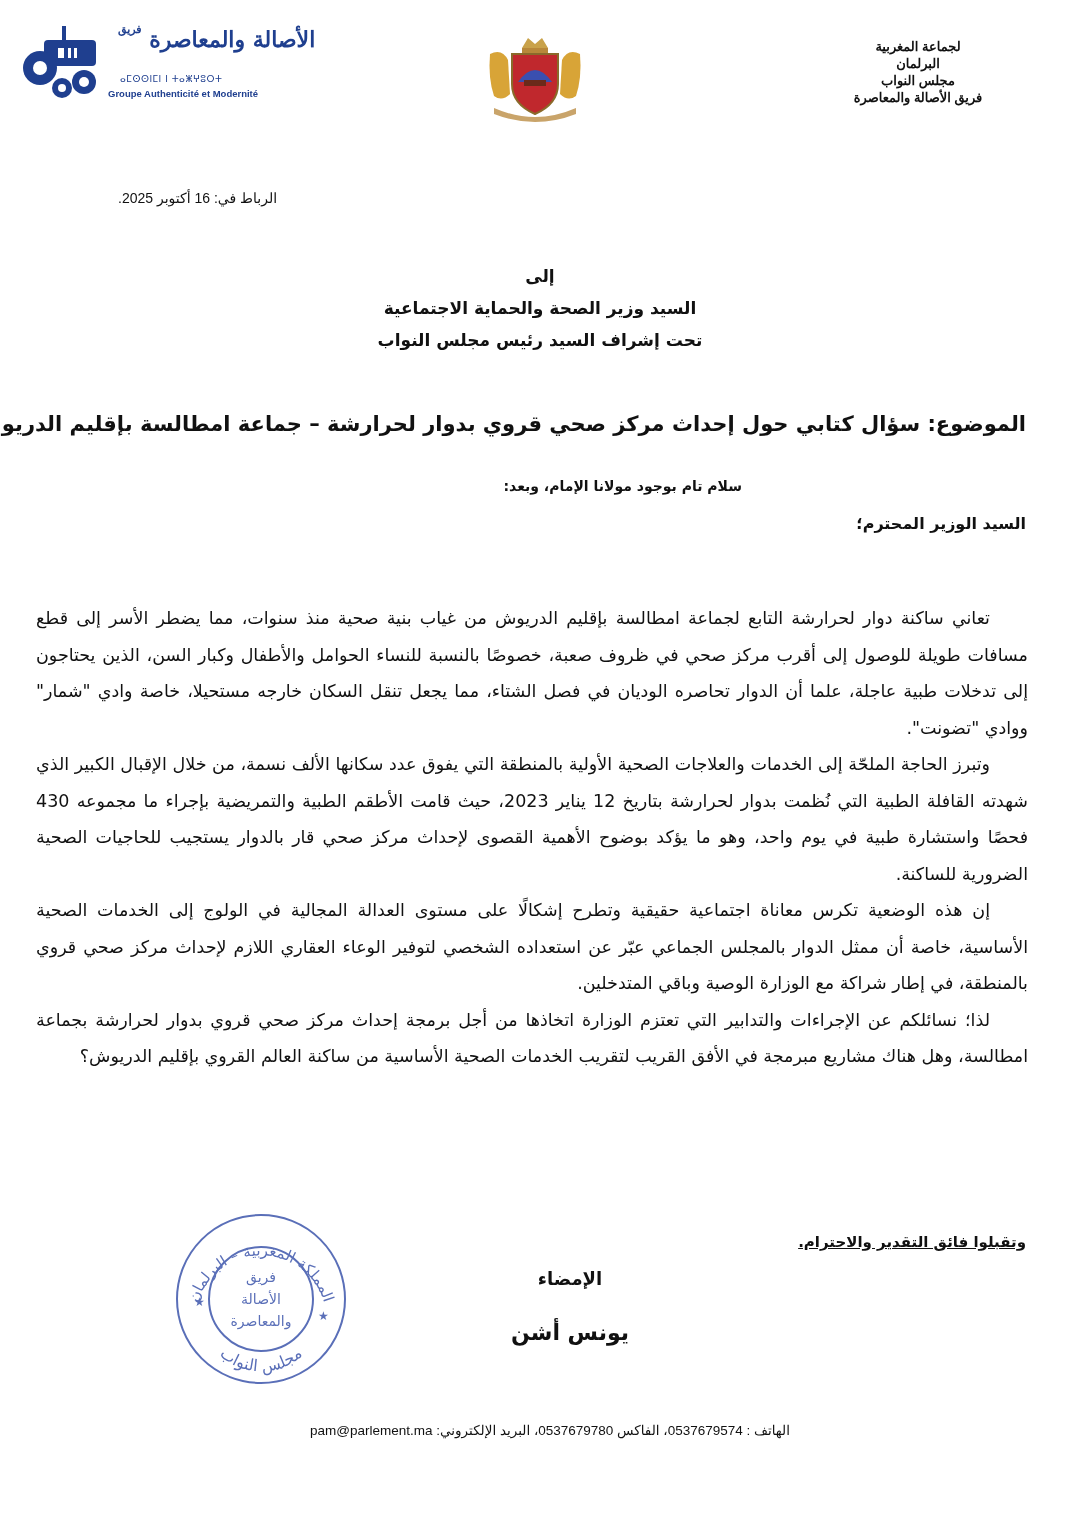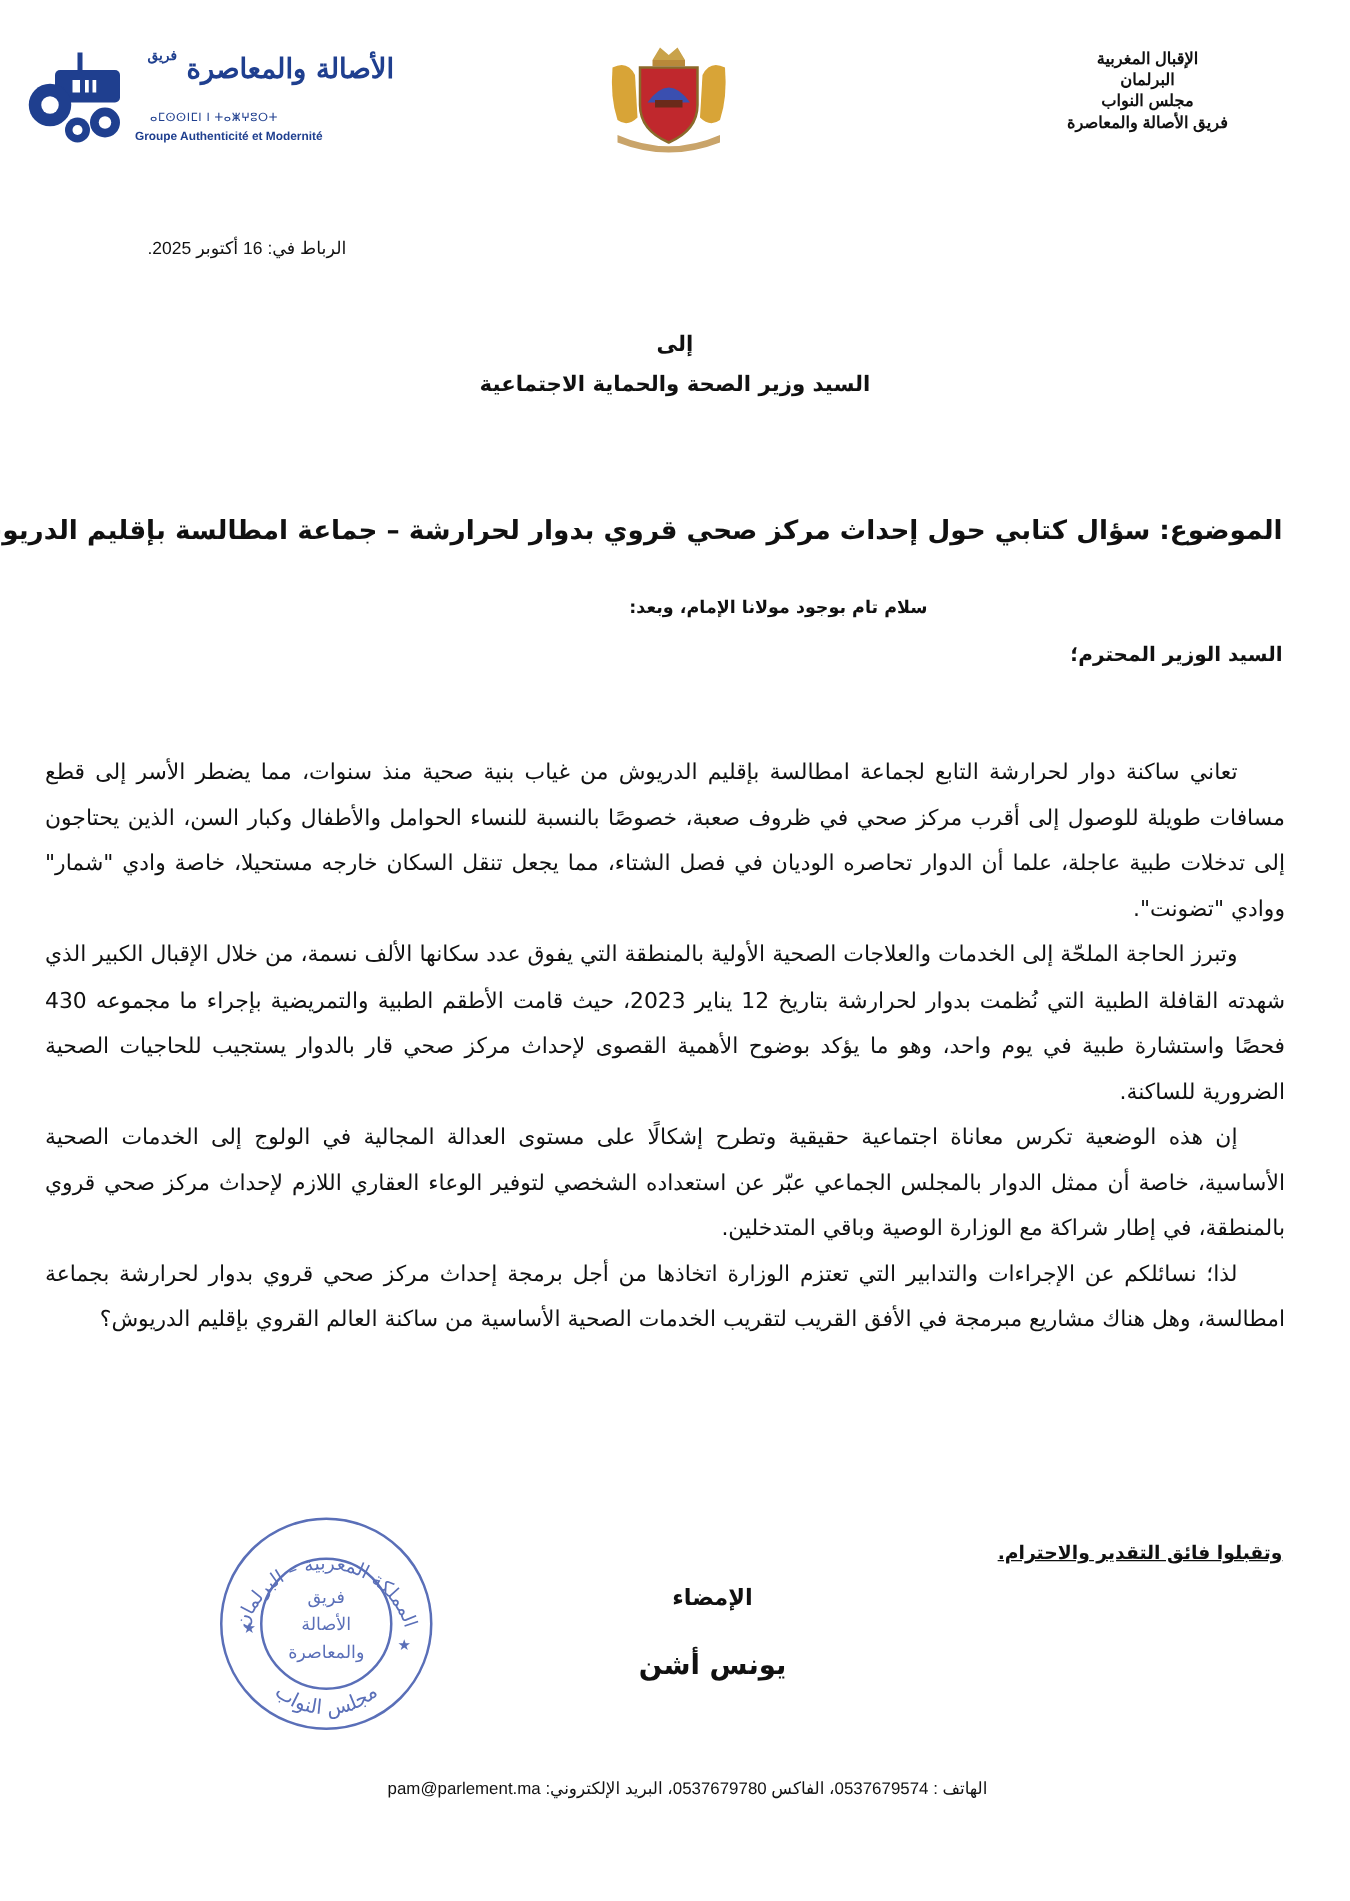--- a/index.html
+++ b/index.html
@@ -4,21 +4,21 @@
   <style>
     html, body { margin: 0; padding: 0; background: #ffffff; }
     body {
       width: 1080px; height: 1521px; position: relative; overflow: hidden;
       font-family: "DejaVu Sans", sans-serif; color: #111;
     }
     .abs { position: absolute; }
     .rtl { direction: rtl; }
 
     
-    #party-logo { left: 22px; top: 32px; width: 220px; height: 92px; }
+    #party-logo { left: 22px; top: 16px; width: 220px; height: 92px; }
     #party-logo .tractor { position: absolute; left: 0; top: 6px; width: 82px; height: 78px; }
     #party-logo .logo-ar { position: absolute; left: 96px; top: 10px; font-size: 22px; font-weight: bold; color: #1f3f8f; direction: rtl; white-space: nowrap; font-family: "DejaVu Serif", serif; }
     #party-logo .logo-ar small { font-size: 11px; position: relative; top: -14px; }
     #party-logo .logo-tfng { position: absolute; left: 98px; top: 58px; font-size: 9px; color: #1f3f8f; white-space: nowrap; letter-spacing: 0.5px; }
     #party-logo .logo-fr { position: absolute; left: 86px; top: 72px; font-size: 9.5px; font-weight: bold; color: #1f3f8f; white-space: nowrap; font-family: "Liberation Sans", sans-serif; }
 
     
     #coat-of-arms { left: 480px; top: 34px; width: 110px; height: 92px; }
 
     
@@ -77,31 +77,32 @@
   <path d="M100 20 Q88 14 82 26 L80 60 Q88 68 96 62 Q102 44 100 20 Z" fill="#d8a437"></path>
 
   <path d="M32 20 L78 20 L78 50 Q78 70 55 80 Q32 70 32 50 Z" fill="#c0282d" stroke="#8a6a2a" stroke-width="2"></path>
   <path d="M38 48 Q55 24 72 48 Z" fill="#3a4fb0"></path>
   <rect x="44" y="46" width="22" height="6" fill="#6b2a1a"></rect>
 
   <path d="M14 74 Q55 92 96 74 L96 80 Q55 96 14 80 Z" fill="#c9a46a"></path>
 </svg>
 
 <div id="institution-block" class="abs">
-  <div>الإقبال المغربية</div>
+  <div>لجماعة المغربية</div>
   <div>البرلمان</div>
   <div>مجلس النواب</div>
   <div>فريق الأصالة والمعاصرة</div>
 </div>
 
 <div id="date-line" class="abs">الرباط في: 16 أكتوبر 2025.</div>
 
 <div id="recipient-block" class="abs">
   <div>إلى</div>
   <div>السيد وزير الصحة والحماية الاجتماعية</div>
+  <div>تحت إشراف السيد رئيس مجلس النواب</div>
 </div>
 
 <div id="subject-line" class="abs">الموضوع: سؤال كتابي حول إحداث مركز صحي قروي بدوار لحرارشة – جماعة امطالسة بإقليم الدريوش.</div>
 
 <div id="greeting" class="abs">سلام تام بوجود مولانا الإمام، وبعد:</div>
 <div id="salutation" class="abs">السيد الوزير المحترم؛</div>
 
 <div id="body-text" class="abs">
   <p>تعاني ساكنة دوار لحرارشة التابع لجماعة امطالسة بإقليم الدريوش من غياب بنية صحية منذ سنوات، مما يضطر الأسر إلى قطع مسافات طويلة للوصول إلى أقرب مركز صحي في ظروف صعبة، خصوصًا بالنسبة للنساء الحوامل والأطفال وكبار السن، الذين يحتاجون إلى تدخلات طبية عاجلة، علما أن الدوار تحاصره الوديان في فصل الشتاء، مما يجعل تنقل السكان خارجه مستحيلا، خاصة وادي "شمار" ووادي "تضونت".</p>
   <p>وتبرز الحاجة الملحّة إلى الخدمات والعلاجات الصحية الأولية بالمنطقة التي يفوق عدد سكانها الألف نسمة، من خلال الإقبال الكبير الذي شهدته القافلة الطبية التي نُظمت بدوار لحرارشة بتاريخ 12 يناير 2023، حيث قامت الأطقم الطبية والتمريضية بإجراء ما مجموعه 430 فحصًا واستشارة طبية في يوم واحد، وهو ما يؤكد بوضوح الأهمية القصوى لإحداث مركز صحي قار بالدوار يستجيب للحاجيات الصحية الضرورية للساكنة.</p>

